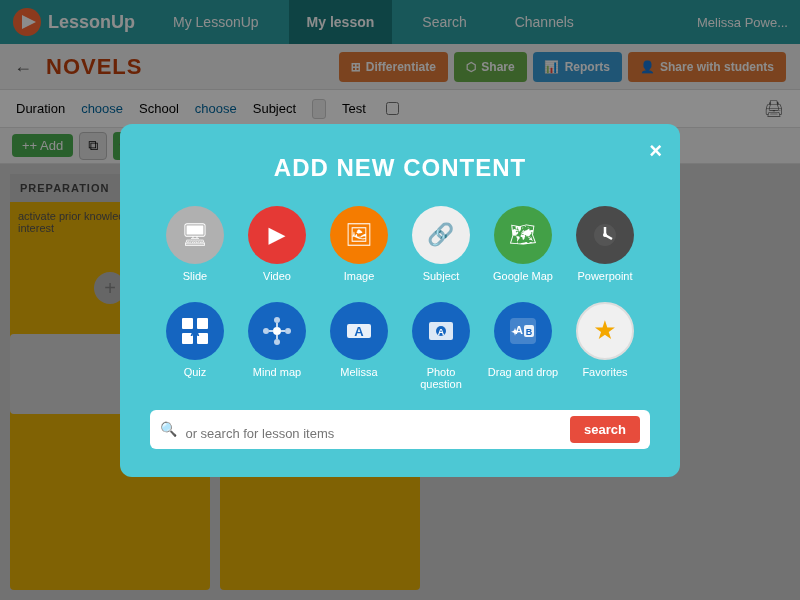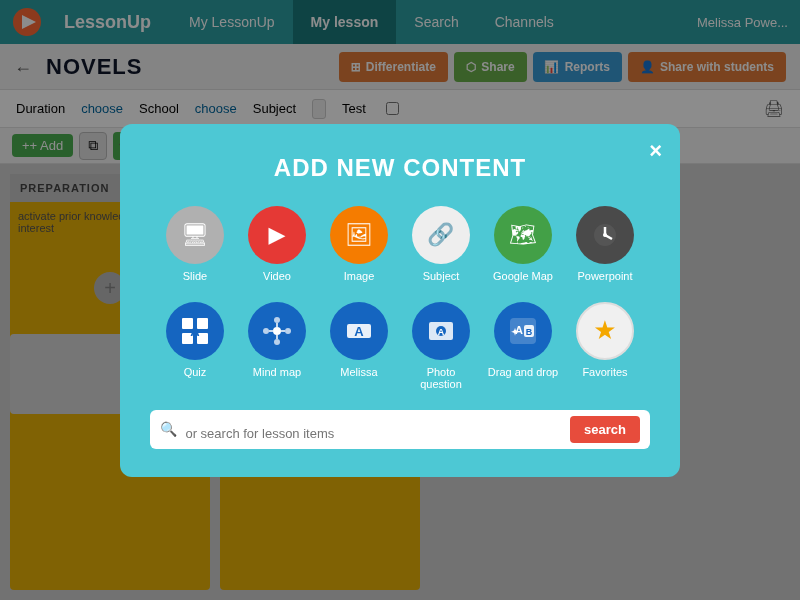--- a/index.html
+++ b/index.html
@@ -10,35 +10,35 @@
       background: #2d9fa3;
       height: 44px;
       display: flex;
       align-items: center;
       padding: 0 12px;
       color: white;
     }
     .logo-area {
       display: flex;
       align-items: center;
-      gap: 22px;
+      gap: 6px;
       margin-right: 20px;
     }
     .logo-icon {
       width: 30px;
       height: 30px;
     }
     .logo-text {
       color: white;
       font-size: 18px;
       font-weight: bold;
     }
     .nav-items {
       display: flex;
-      gap: 0;
+      gap: 12px;
       flex: 1;
     }
     .nav-item {
       color: white;
       padding: 0 18px;
       height: 44px;
       display: flex;
       align-items: center;
       font-size: 14px;
       cursor: pointer;
@@ -55,21 +55,21 @@
     .toolbar {
       background: #f0f0f0;
       height: 46px;
       display: flex;
       align-items: center;
       padding: 0 14px;
       gap: 8px;
       border-bottom: 1px solid #ddd;
     }
     .back-arrow { color: #555; font-size: 18px; cursor: pointer; margin-right: 6px; }
-    .page-title { font-size: 22px; font-weight: bold; color: #0f172a; letter-spacing: 1px; }
+    .page-title { font-size: 22px; font-weight: bold; color: #c2410c; letter-spacing: 1px; }
     .toolbar-right { margin-left: auto; display: flex; gap: 6px; align-items: center; }
     .btn-toolbar {
       height: 30px;
       padding: 0 12px;
       border: none;
       border-radius: 4px;
       font-size: 12px;
       cursor: pointer;
       display: flex;
       align-items: center;

